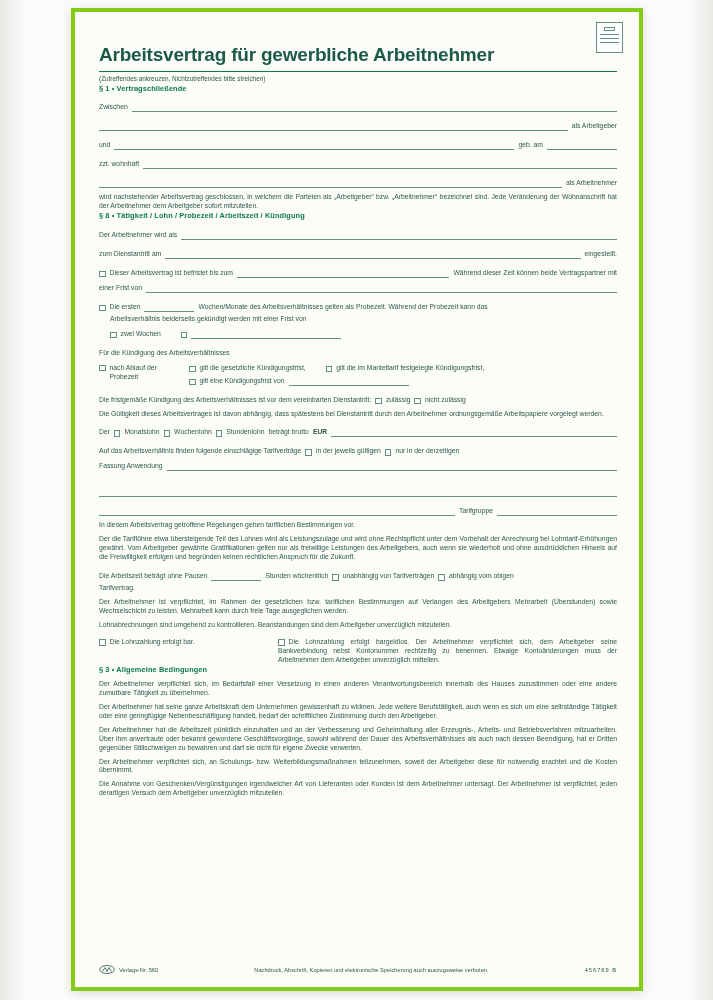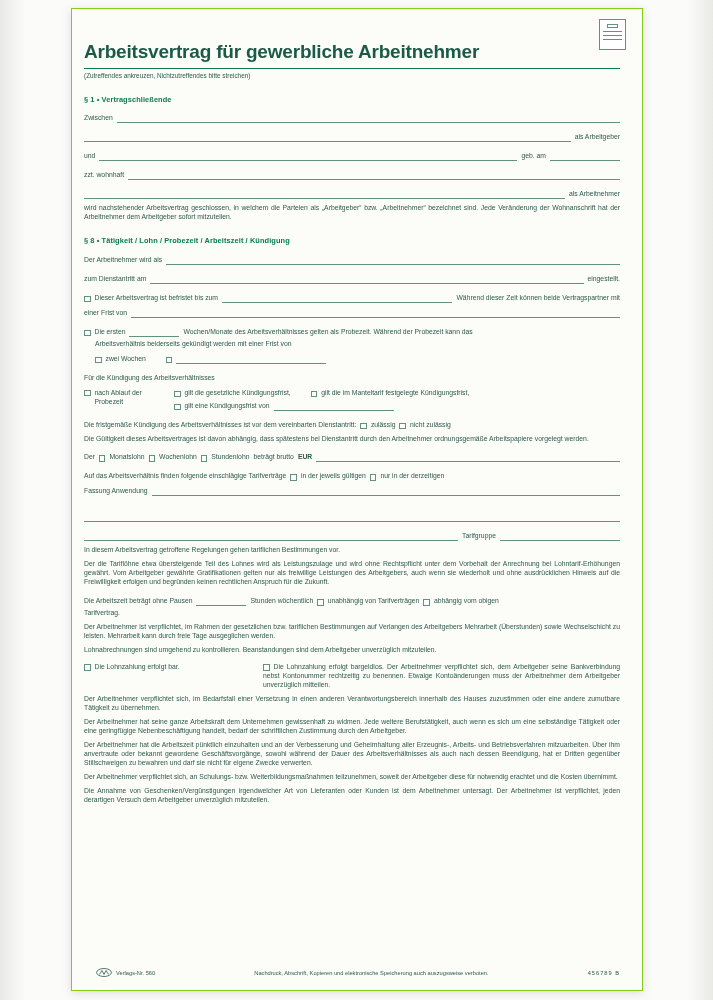--- a/index.html
+++ b/index.html
@@ -4,29 +4,29 @@
 <style>
   *{box-sizing:border-box;margin:0;padding:0}
   html,body{width:713px;height:1000px}
   body{
     font-family:"Liberation Sans",sans-serif;
     background:linear-gradient(90deg,#e9e9e6 0%,#fbfbfa 3.5%,#fbfbfa 96.5%,#e9e9e6 100%);
     position:relative;
   }
   .sheet{
     position:absolute;left:71px;top:8px;width:572px;height:983px;
-    background:#fcfcf8;border:1px solid #84cc16;
+    background:#fcfcf8;border:4px solid #84cc16;
     box-shadow:0 2px 9px rgba(55,70,62,.16);
-    padding:30px 22px 12px 12px;
+    padding:30px 22px 12px 24px;
     color:var(--ink,#2d5a4d);font-size:6.8px;line-height:1.32;
   }
   h1{font-size:19px;letter-spacing:-.2px;color:var(--title,#1c5a48);font-weight:700}
   .rule{border-top:1.4px solid var(--accent,#0c7b53);margin-top:4px}
   .subtitle{font-size:6.4px;margin-top:3px}
-  .sec-h{font-size:7.4px;font-weight:700;color:var(--accent,#0c7b53);margin-top:14px;letter-spacing:.1px}
+  .sec-h{font-size:7.4px;font-weight:700;color:var(--accent,#0c7b53);letter-spacing:.1px}
   .row{display:flex;align-items:flex-end;margin-top:10px}
   .row.tight{margin-top:6px}
   .row.vtight{margin-top:3px}
   .row>*{margin-right:4px}
   .row>*:last-child{margin-right:0}
   .lbl{white-space:nowrap}
   .b{font-weight:700}
   .fill{flex:1 1 auto;border-bottom:1px solid var(--line,#639181);height:8px;min-width:14px}
   .w50{flex:0 0 50px}.w70{flex:0 0 70px}.w120{flex:0 0 120px}.w150{flex:0 0 150px}
   .cb{flex:none;width:6.5px;height:6.5px;border:1px solid var(--line,#639181);background:#fff;margin-bottom:.5px}
@@ -224,20 +224,21 @@
     <div class="col-l">
       <span class="cb"></span>
       <span>Die Lohnzahlung erfolgt bar.</span>
     </div>
     <div class="col-r">
       <span class="cb"></span>
       <span>Die Lohnzahlung erfolgt bargeldlos. Der Arbeitnehmer verpflichtet sich, dem Arbeitgeber seine Bankverbindung nebst Kontonummer rechtzeitig zu benennen. Etwaige Kontoänderungen muss der Arbeitnehmer dem Arbeitgeber unverzüglich mitteilen.</span>
     </div>
   </div>
 
+  <div class="sec-h">§ 3 • Allgemeine Bedingungen</div>
   <p class="para">Der Arbeitnehmer verpflichtet sich, im Bedarfsfall einer Versetzung in einen anderen Verantwortungsbereich innerhalb des Hauses zuzustimmen oder eine andere zumutbare Tätigkeit zu übernehmen.</p>
   <p class="para">Der Arbeitnehmer hat seine ganze Arbeitskraft dem Unternehmen gewissenhaft zu widmen. Jede weitere Berufstätigkeit, auch wenn es sich um eine selbständige Tätigkeit oder eine geringfügige Nebenbeschäftigung handelt, bedarf der schriftlichen Zustimmung durch den Arbeitgeber.</p>
   <p class="para">Der Arbeitnehmer hat die Arbeitszeit pünktlich einzuhalten und an der Verbesserung und Geheimhaltung aller Erzeugnis-, Arbeits- und Betriebsverfahren mitzuarbeiten. Über ihm anvertraute oder bekannt gewordene Geschäftsvorgänge, sowohl während der Dauer des Arbeitsverhältnisses als auch nach dessen Beendigung, hat er Dritten gegenüber Stillschweigen zu bewahren und darf sie nicht für eigene Zwecke verwerten.</p>
   <p class="para">Der Arbeitnehmer verpflichtet sich, an Schulungs- bzw. Weiterbildungsmaßnahmen teilzunehmen, soweit der Arbeitgeber diese für notwendig erachtet und die Kosten übernimmt.</p>
   <p class="para">Die Annahme von Geschenken/Vergünstigungen irgendwelcher Art von Lieferanten oder Kunden ist dem Arbeitnehmer untersagt. Der Arbeitnehmer ist verpflichtet, jeden derartigen Versuch dem Arbeitgeber unverzüglich mitzuteilen.</p>
 
   <div class="footer">
     <div class="f-left">
       <span class="logo">
         <svg width="16" height="9" viewBox="0 0 16 9">

